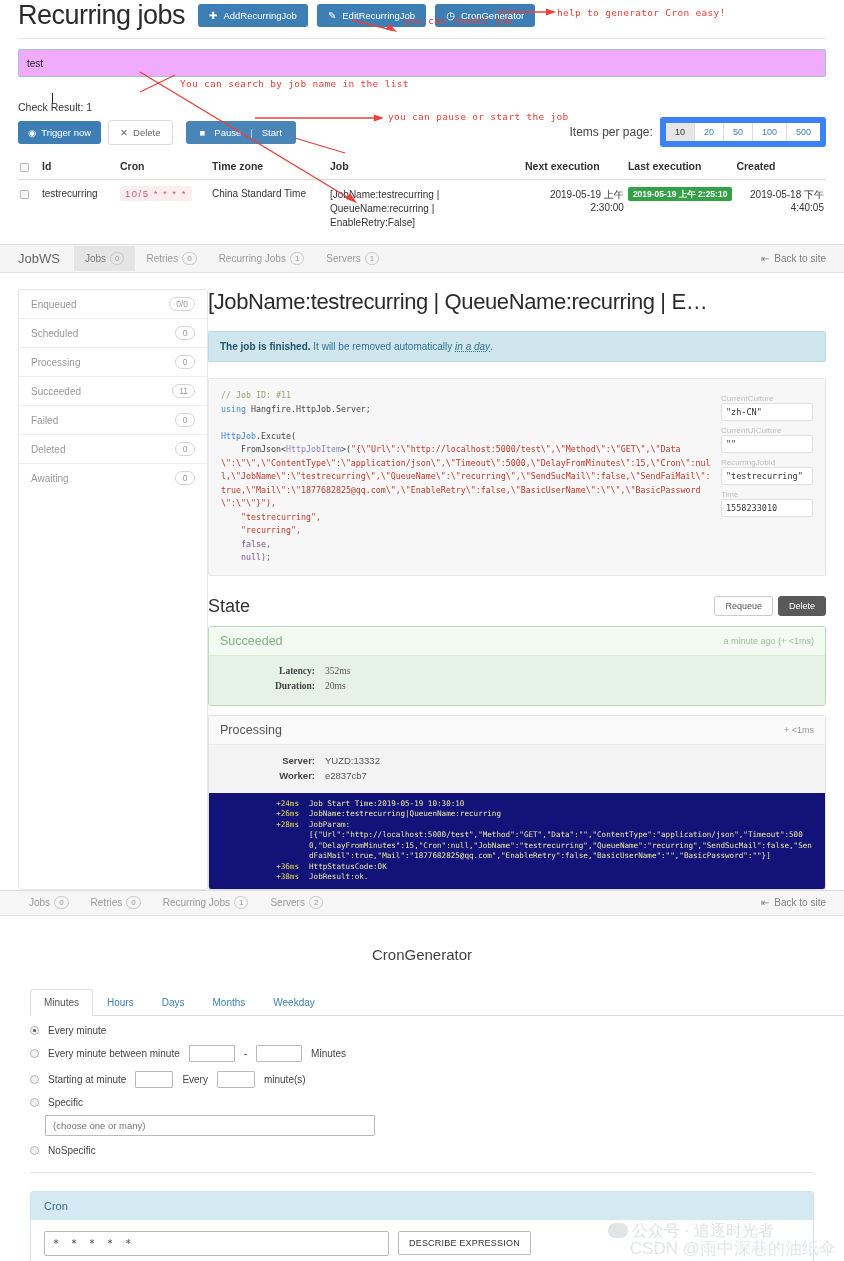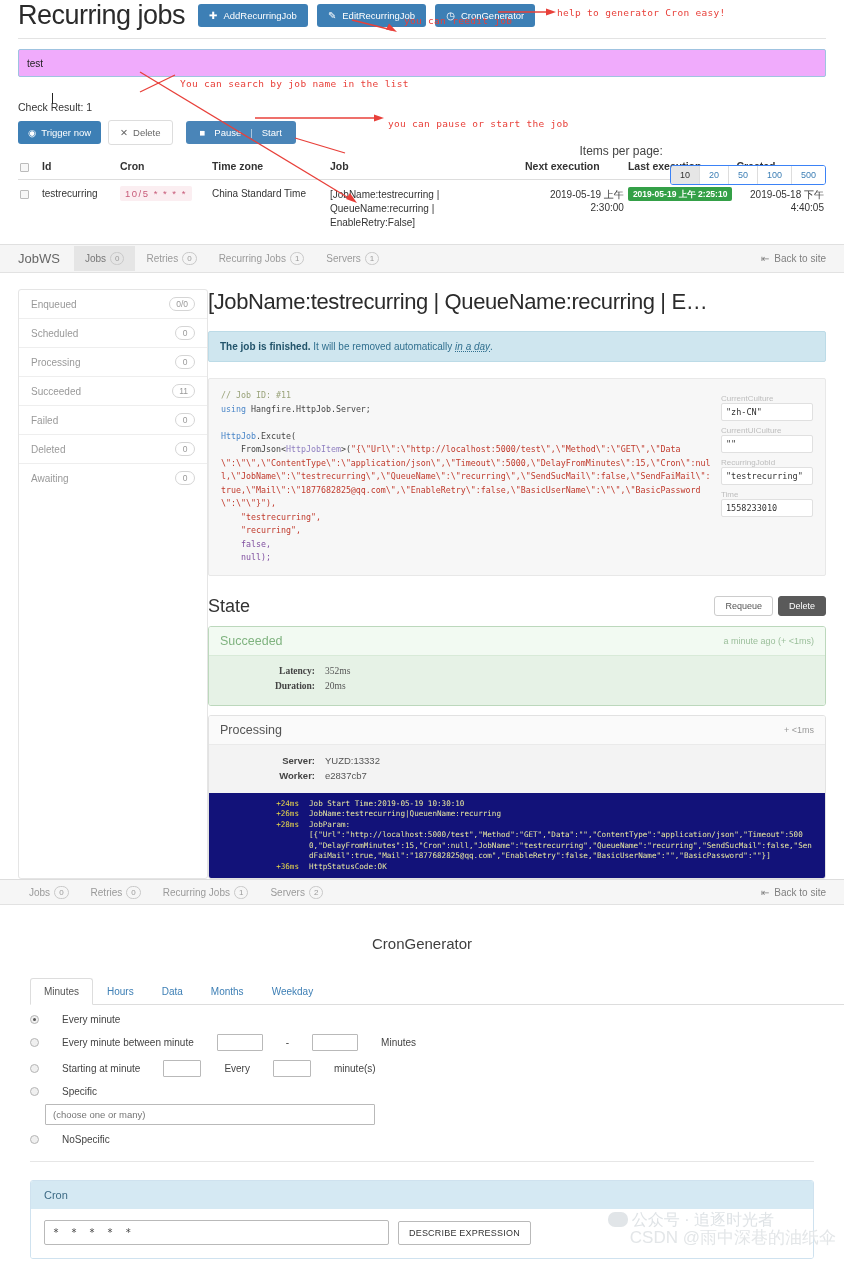--- a/index.html
+++ b/index.html
@@ -46,21 +46,21 @@
   .btn-trigger { background:#3d7fb5; color:#fff; border:none; border-radius:3px;
     font-size:9.5px; padding:6px 10px; display:flex; align-items:center; gap:5px; cursor:pointer; }
   .btn-delete { background:#fff; color:#666; border:1px solid #ddd; border-radius:3px;
     font-size:9.5px; padding:6px 11px; display:flex; align-items:center; gap:5px; cursor:pointer; }
   .btn-pause { background:#4a85b8; color:#fff; border:none; border-radius:3px;
     font-size:9.5px; padding:6px 14px; display:flex; align-items:center; gap:9px; cursor:pointer; margin-left:6px; }
   .btn-pause .sep { opacity:.65; }
 
   .perpage { position:absolute; right:18px; top:117px; display:flex; align-items:center; gap:7px; }
   .perpage-label { font-size:12px; color:#444; }
-  .pp-group { display:flex; border:1px solid #3b82f6; border-radius:3px; overflow:hidden;margin-top:48px; }
+  .pp-group { display:flex; border:6px solid #3b82f6; border-radius:3px; overflow:hidden; }
   .pp-btn { padding:4px 9px; font-size:9px; color:#3d7fb5; border-right:1px solid #ddd;
     background:#fff; cursor:pointer; }
   .pp-btn:last-child { border-right:none; }
   .pp-btn.active { background:#e6e6e6; color:#333; }
 
   table.jobs { width:100%; border-collapse:collapse; margin-top:11px; }
   table.jobs th {
     font-size:10.5px; font-weight:bold; color:#333; text-align:left;
     padding:4px 2px 7px 2px; border-bottom:1px solid #ddd; white-space:nowrap;
   }
@@ -169,21 +169,21 @@
   #sec-cron { position:relative; background:#fff; }
   .cron-navbar { background:#f6f6f6; border-top:1px solid #ddd; border-bottom:1px solid #e2e2e2;
     display:flex; align-items:center; height:26px; padding:0 18px; }
   .cg-title { text-align:center; font-size:15px; color:#3f3f3f; margin-top:30px; }
 
   .tabs { display:flex; margin:26px 0 0 30px; border-bottom:1px solid #ddd; }
   .tab { font-size:10px; color:#3d7fb5; padding:7px 13px; cursor:pointer;
     border:1px solid transparent; margin-bottom:-1px; border-radius:3px 3px 0 0; }
   .tab.active { color:#555; background:#fff; border-color:#ddd #ddd #fff #ddd; }
 
-  .radio-row { display:flex; align-items:center; gap:23px; margin:9px 0 0 30px; font-size:10px; color:#444; }
+  .radio-row { display:flex; align-items:center; gap:9px; margin:9px 0 0 30px; font-size:10px; color:#444; }
   .radio { width:9px; height:9px; border-radius:50%; border:1px solid #b5b5b5; background:#f0f0f0;
     display:inline-block; position:relative; flex:none; }
   .radio.on::after { content:""; position:absolute; left:2px; top:2px; width:3px; height:3px;
     border-radius:50%; background:#555; }
   .in-sm { width:38px; height:17px; border:1px solid #b9b9b9; background:#fff; border-radius:1px; }
   .in-md { width:46px; height:17px; border:1px solid #b9b9b9; background:#fff; border-radius:1px; }
   .in-choose { width:330px; height:21px; border:1px solid #b9b9b9; background:#fff;
     border-radius:1px; margin:7px 0 0 45px; font-size:9.5px; color:#9a9a9a; padding:3px 7px;
     font-family:"Liberation Sans", sans-serif; }
   .cg-sep { height:1px; background:#e6e6e6; margin:16px 30px 0 30px; }
@@ -295,21 +295,21 @@
           <span class="badge-green">2019-05-19 上午 2:25:10</span>
         </td>
         <td class="num">2019-05-18 下午 4:40:05</td>
       </tr>
     </tbody>
   </table>
 
   <div class="anno" style="left:557px; top:7px;">help to generator Cron easy!</div>
   <div class="anno" style="left:404px; top:15px;">you can reedit job</div>
   <div class="anno" style="left:180px; top:78px;">You can search by job name in the list</div>
-  <div class="anno" style="left:388px; top:118px;">you can pause or  start the job</div>
+  <div class="anno" style="left:388px; top:111px;">you can pause or  start the job</div>
 
   <svg class="arrow-svg" style="left:0;top:0;width:844px;height:215px;">
     <g stroke="#e8403a" stroke-width="1.3" fill="none">
       <line x1="498" y1="12" x2="550" y2="12"></line>
       <polygon points="556,12 546,8.6 546,15.4" fill="#e8403a" stroke="none"></polygon>
       <line x1="352" y1="20" x2="392" y2="30"></line>
       <polygon points="397,32 386,29.5 389,23.5" fill="#e8403a" stroke="none"></polygon>
       <line x1="140" y1="92" x2="175" y2="75"></line>
       <line x1="255" y1="118" x2="378" y2="118"></line>
       <polygon points="384,118 374,114.6 374,121.4" fill="#e8403a" stroke="none"></polygon>
@@ -464,20 +464,24 @@
             <div class="msg">JobParam:</div>
           </div>
           <div class="cline">
             <div class="ts"></div>
             <div class="msg">[{"Url":"http://localhost:5000/test","Method":"GET","Data":"","ContentType":"application/json","Timeout":5000,"DelayFromMinutes":15,"Cron":null,"JobName":"testrecurring","QueueName":"recurring","SendSucMail":false,"SendFaiMail":true,"Mail":"1877682825@qq.com","EnableRetry":false,"BasicUserName":"","BasicPassword":""}]</div>
           </div>
           <div class="cline">
             <div class="ts">+36ms</div>
             <div class="msg">HttpStatusCode:OK</div>
           </div>
+          <div class="cline">
+            <div class="ts">+38ms</div>
+            <div class="msg">JobResult:ok.</div>
+          </div>
         </div>
       </div>
     </div>
   </div>
 
   <svg class="cursor-arrow" style="left:769px; top:829px; width:14px; height:18px;">
     <polygon points="0,0 0,13 3.4,10 6,15.5 8.2,14.4 5.6,9.2 10,9" fill="#2b2b2b"></polygon>
   </svg>
 </div>
 
@@ -504,21 +508,21 @@
       <span>⇤</span>
       <span>Back to site</span>
     </div>
   </div>
 
   <div class="cg-title">CronGenerator</div>
 
   <div class="tabs">
     <div class="tab active">Minutes</div>
     <div class="tab">Hours</div>
-    <div class="tab">Data</div>
+    <div class="tab">Days</div>
     <div class="tab">Months</div>
     <div class="tab">Weekday</div>
   </div>
 
   <div class="radio-row">
     <span class="radio on"></span>
     <span>Every minute</span>
   </div>
 
   <div class="radio-row">

